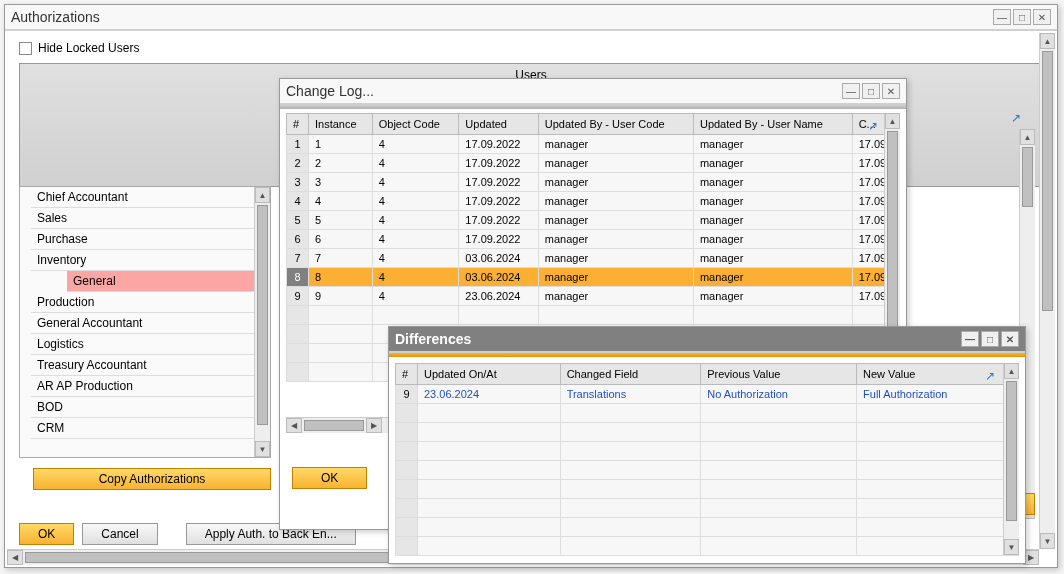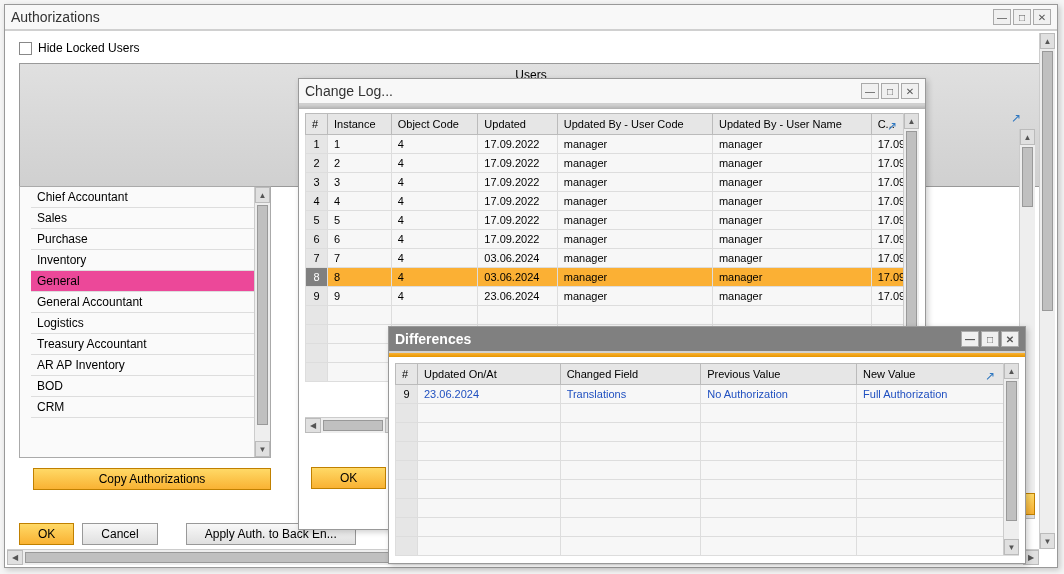--- a/index.html
+++ b/index.html
@@ -98,21 +98,22 @@
     background: #fafafa;
     position: relative;
   }
   .list-item {
     padding: 3px 6px;
     border-bottom: 1px solid #ddd;
     cursor: pointer;
     font-size: 12px;
   }
   .list-item.selected {
-    background: #ec4899;
+    background: #fca5a5;
+    margin-left: 36px;
   }
   .scroll-v {
     position: absolute;
     right: 0;
     top: 0;
     bottom: 0;
     width: 16px;
     background: #eee;
     border-left: 1px solid #ccc;
   }
@@ -257,24 +258,25 @@
       <div class="tab">Users</div>
     </div>
 
     <div class="list-box" style="height:272px; width:252px; margin-top:-1px;padding-left:11px;">
       <div id="list-items">
           <div class="list-item">Chief Accountant</div>
           <div class="list-item">Sales</div>
           <div class="list-item">Purchase</div>
           <div class="list-item">Inventory</div>
           <div class="list-item selected">General</div>
+          <div class="list-item">Production</div>
           <div class="list-item">General Accountant</div>
           <div class="list-item">Logistics</div>
           <div class="list-item">Treasury Accountant</div>
-          <div class="list-item">AR AP Inventory</div>
+          <div class="list-item">AR AP Production</div>
           <div class="list-item">BOD</div>
           <div class="list-item">CRM</div>
         </div>
       <div class="scroll-v">
         <div class="arrow" style="top:0;">▲</div>
         <div class="thumb" style="top:18px;height:220px;"></div>
         <div class="arrow" style="bottom:0;">▼</div>
       </div>
     </div>
 
@@ -293,21 +295,21 @@
     <div style="position:absolute; right:20px; bottom:50px; width:16px;height:22px;background:linear-gradient(#ffd966,#f9b233);border:1px solid #c08000;">n</div>
 
     <div class="btn-row" style="position:absolute; bottom:12px; left:0;">
       <button class="btn">OK</button>
       <button class="btn gray">Cancel</button>
       <button class="btn gray" style="margin-left:20px;text-align:right;">Apply Auth. to Back En...</button>
     </div>
   </div>
 </div>
 
-<div class="window" style="left:298px; top:78px; width:628px; height:452px;">
+<div class="window" style="left:279px; top:78px; width:628px; height:452px;">
   <div class="titlebar">
     <span>Change Log...</span>
     <div class="controls">
       <div class="ctrl-btn">—</div>
       <div class="ctrl-btn">□</div>
       <div class="ctrl-btn">✕</div>
     </div>
   </div>
   <div class="gray-bar"></div>
   <div style="position:relative; padding:4px 6px;">

